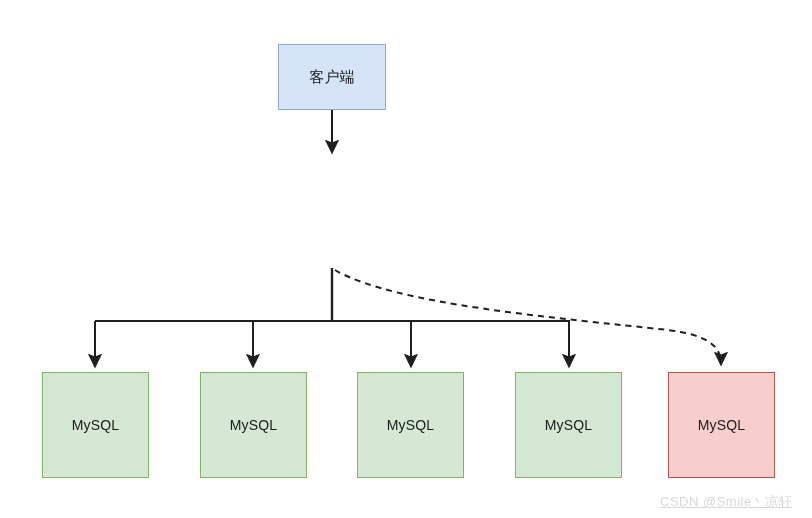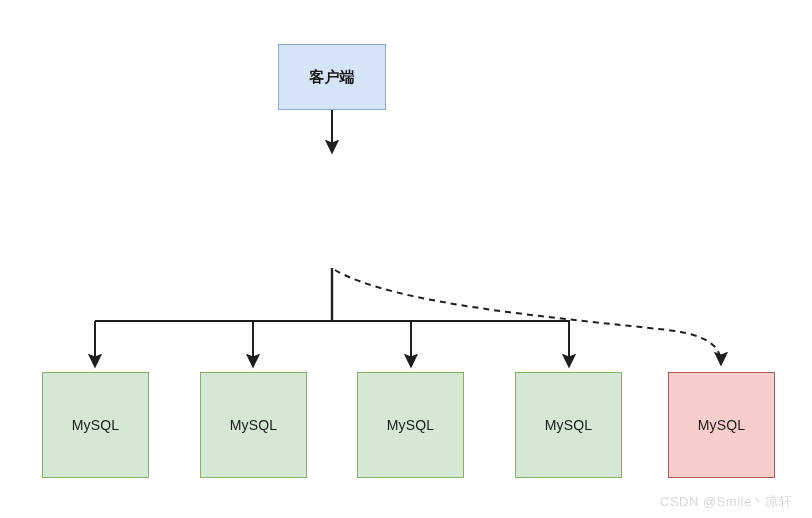--- a/index.html
+++ b/index.html
@@ -42,20 +42,21 @@
   .node-client {
     font-size: 15px;
   }
   .watermark {
     position: absolute;
     font-size: 13px;
     color: #d8d8d8;
     white-space: nowrap;
     letter-spacing: 0.5px;
     user-select: none;
+    text-decoration: underline;
   }
 </style>
 </head>
 <body>
 
 <div id="canvas">
 
   <svg id="edges" viewBox="0 0 812 518" width="812" height="518" xmlns="http://www.w3.org/2000/svg">
     <defs>
       <marker id="arrowhead" markerWidth="10" markerHeight="10" refX="6.2" refY="3.6" orient="auto" markerUnits="strokeWidth">
@@ -73,21 +74,21 @@
     <line x1="95" y1="321" x2="570" y2="321" stroke="#1f1f1f" stroke-width="2"></line>
 
     <line x1="95" y1="321" x2="95" y2="366" stroke="#1f1f1f" stroke-width="2" marker-end="url(#arrowhead)"></line>
     <line x1="253" y1="321" x2="253" y2="366" stroke="#1f1f1f" stroke-width="2" marker-end="url(#arrowhead)"></line>
     <line x1="411" y1="321" x2="411" y2="366" stroke="#1f1f1f" stroke-width="2" marker-end="url(#arrowhead)"></line>
     <line x1="569" y1="321" x2="569" y2="366" stroke="#1f1f1f" stroke-width="2" marker-end="url(#arrowhead)"></line>
 
     <path d="M 335 270 C 395 305, 560 318, 668 330 C 706 335, 721 345, 721 364" fill="none" stroke="#1f1f1f" stroke-width="2" stroke-dasharray="6 5" marker-end="url(#arrowhead-dashed)"></path>
   </svg>
 
-  <div class="node node-client" style="left:278px; top:44px; width:108px; height:66px; background:#d6e4f7; border-color:#8fa8d0;font-weight:bold;">
+  <div class="node node-client" style="left:278px; top:44px; width:108px; height:66px; background:#d6e4f7; border-color:#8fa8d0;">
     <span>客户端</span>
   </div>
 
 
   <div class="node" style="left:42px; top:372px; width:107px; height:106px; background:#d5e8d4; border-color:#82b366;">
     <span>MySQL</span>
   </div>
 
   <div class="node" style="left:200px; top:372px; width:107px; height:106px; background:#d5e8d4; border-color:#82b366;">
     <span>MySQL</span>

